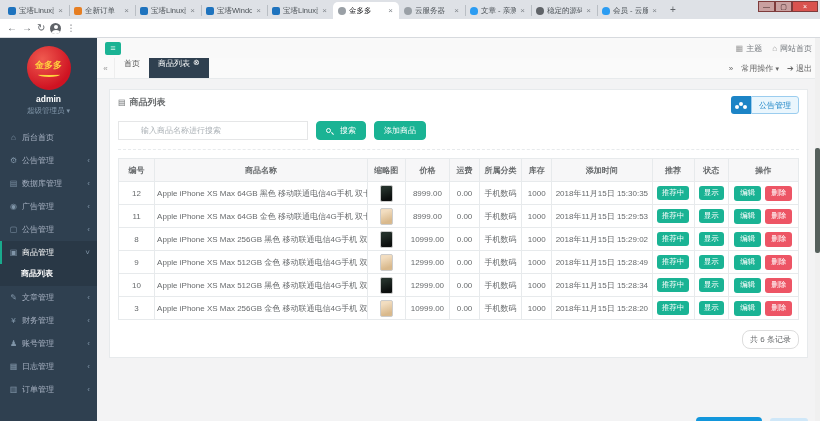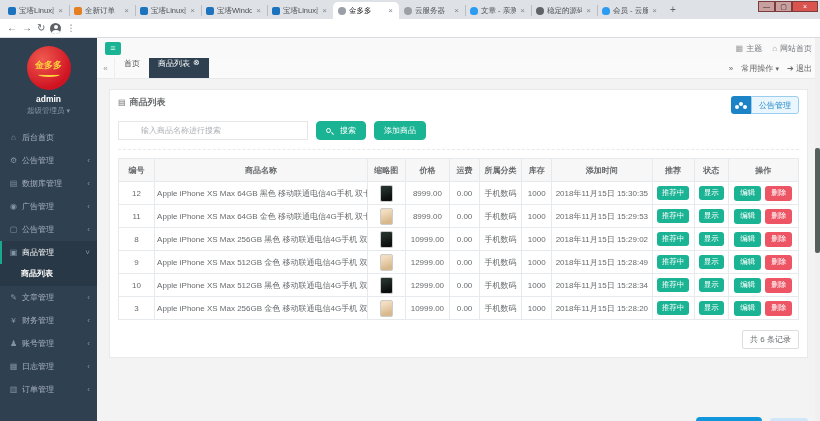--- a/index.html
+++ b/index.html
@@ -100,21 +100,21 @@
   .goods th, .goods td { border:1px solid #e7eaec; text-align:center; padding:2px 2px; height:23px; white-space:nowrap; overflow:hidden; }
   .goods th { background:#f7f7f8; font-weight:bold; color:#676a6c; }
   .thumb { width:13px; height:17px; margin:0 auto; border-radius:2px; border:1px solid #ccc; }
   .thumb.dark { background:linear-gradient(160deg,#24302a 20%,#0c0f0e 80%); }
   .thumb.gold { background:linear-gradient(160deg,#f2ddc0 20%,#d9b98c 80%); }
   .badge { display:inline-block; background:#1ab394; color:#fff; border-radius:3px; font-size:7.5px; padding:2px 5px; }
   .btn-sm { display:inline-block; color:#fff; border-radius:3px; font-size:7.5px; padding:2.5px 6px; }
   .btn-edit { background:#1ab394; margin-right:4px; }
   .btn-del { background:#ed5565; }
   .total-row { display:flex; justify-content:flex-end; padding:2px 8px 8px; }
-  .total-box { border:1px solid #ddd; border-radius:2px; font-size:8px; color:#676a6c; padding:3px 7px; }
+  .total-box { border:1px solid #ddd; border-radius:8px; font-size:8px; color:#676a6c; padding:3px 7px; }
 
   .scrolltrack { position:fixed; right:0; top:38px; width:5px; height:383px; background:#f0f0f0; }
   .scrollthumb { position:absolute; left:0; top:110px; width:5px; height:105px; background:#55605c; border-radius:2px; }
   .blue-sliver { position:fixed; bottom:0; right:58px; width:66px; height:4px; background:#1296db; border-radius:4px 4px 0 0; }
   .lite-sliver { position:fixed; bottom:0; right:12px; width:38px; height:3px; background:#cfe7f8; border-radius:3px 3px 0 0; }
 </style>
 </head>
 <body>
 
 <div class="chrome">

